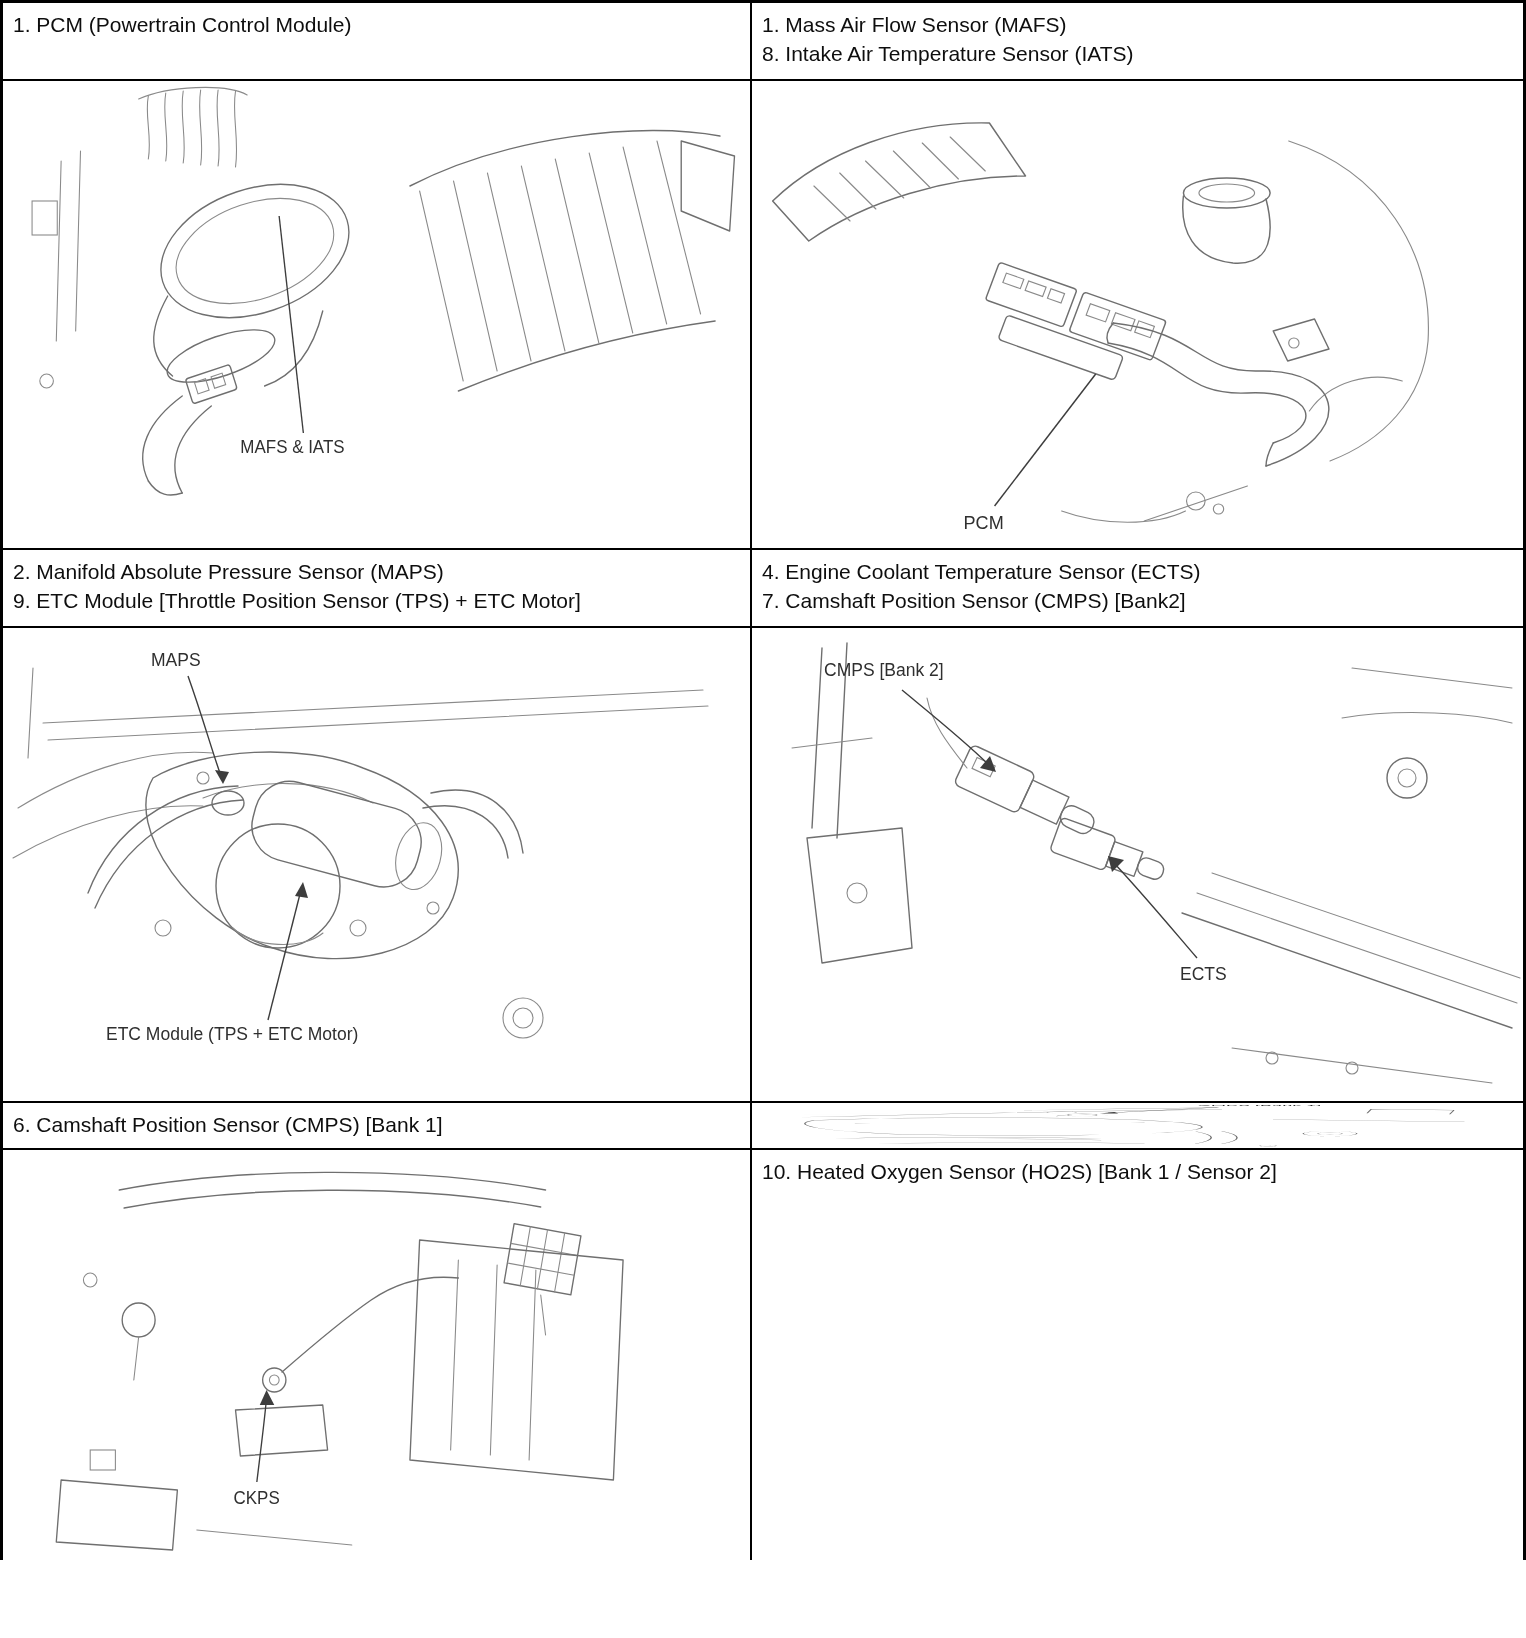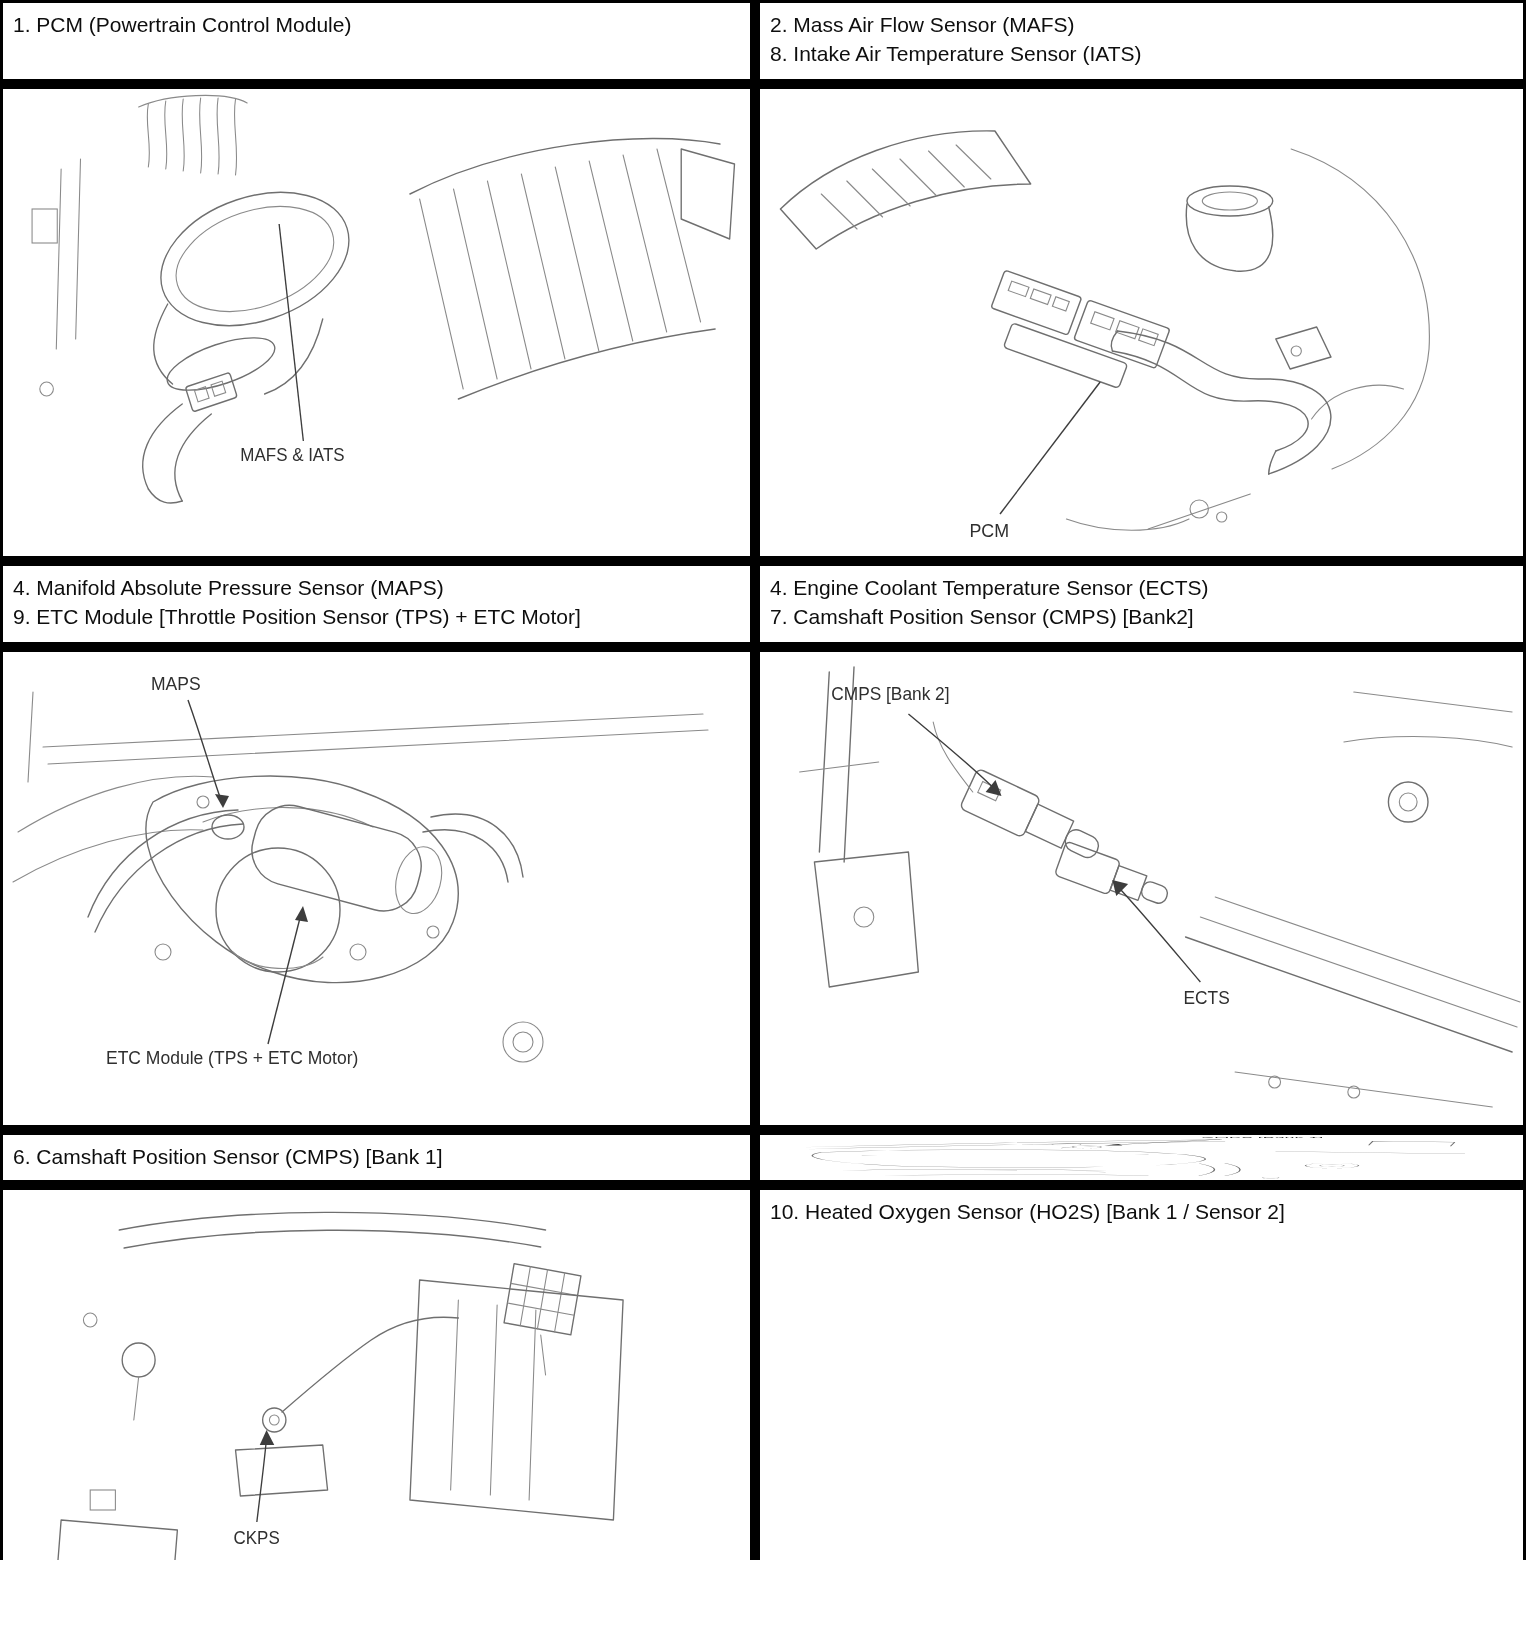--- a/index.html
+++ b/index.html
@@ -5,21 +5,21 @@
   html,body { margin:0; padding:0; background:#ffffff; }
   * { box-sizing: border-box; }
 
   .page {
     width:1526px; height:1560px;
     background:#000;              
     padding:3px;
     display:grid;
     grid-template-columns: 747px 1fr;
     grid-template-rows: 76px 467px 76px 473px 45px 441px 42px;
-    gap:10px;
+    gap:2px;
     font-family:"Liberation Sans", sans-serif;
   }
   .cell { background:#ffffff; position:relative; overflow:hidden; }
 
   .hdr { padding:7px 10px 0 10px; }
   .hdr .line {
     display:block;
     font-size:21px;
     line-height:29px;
     color:#0e0e0e;
@@ -40,21 +40,21 @@
 </style>
 </head>
 <body>
 
 <div class="page">
 
   <div class="cell hdr">
     <span class="line">1. PCM (Powertrain Control Module)</span>
   </div>
   <div class="cell hdr">
-    <span class="line">2. Mass Air Flow Sensor (MAFS)</span>
+    <span class="line">1. Mass Air Flow Sensor (MAFS)</span>
     <span class="line">8. Intake Air Temperature Sensor (IATS)</span>
   </div>
 
   <div class="cell fig">
     <svg viewBox="0 0 771 467" preserveAspectRatio="none">
 
       <path class="artl" d="M150,15 C146,35 154,55 150,78"></path>
         <path class="artl" d="M168,12 C164,34 172,56 168,80"></path>
       <path class="artl" d="M186,10 C182,34 190,58 186,82"></path>
         <path class="artl" d="M204,9 C200,34 208,58 204,84"></path>
@@ -145,21 +145,21 @@
         <circle class="artl" cx="452" cy="428" r="5"></circle>
       <path class="artl" d="M380,440 L480,405"></path>
       <path class="artl" d="M300,430 C340,445 390,445 420,430"></path>
 
       <path class="leader" d="M235,425 L333,293"></path>
       <text class="callout" x="205" y="448">PCM</text>
     </svg>
   </div>
 
   <div class="cell hdr">
-    <span class="line">4. Manifold Absolute Pressure Sensor (MAPS)</span>
+    <span class="line">2. Manifold Absolute Pressure Sensor (MAPS)</span>
     <span class="line">9. ETC Module [Throttle Position Sensor (TPS) + ETC Motor]</span>
   </div>
   <div class="cell hdr">
     <span class="line">4. Engine Coolant Temperature Sensor (ECTS)</span>
     <span class="line">7. Camshaft Position Sensor (CMPS) [Bank2]</span>
   </div>
 
   <div class="cell fig">
     <svg viewBox="0 0 747 473" preserveAspectRatio="none">
 

